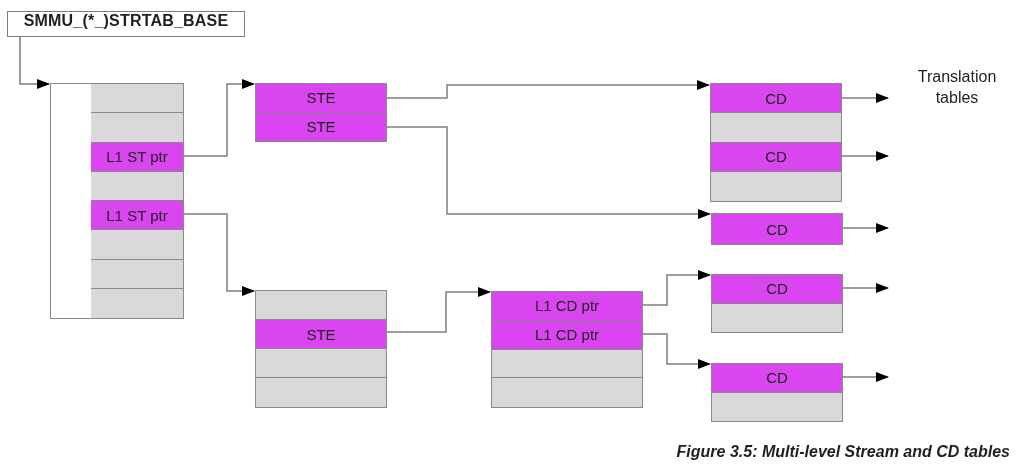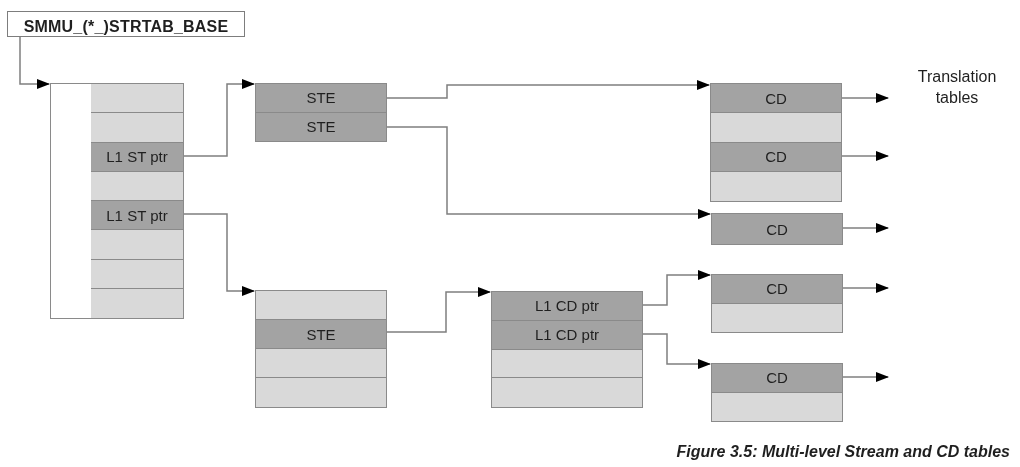--- a/index.html
+++ b/index.html
@@ -9,38 +9,38 @@
     background:#ffffff;
     font-family:"Liberation Sans", sans-serif;
     color:#1f1f1f;
     overflow:hidden;
   }
   #connector-svg { position:absolute; left:0; top:0; pointer-events:none; }
   .root-box {
     position:absolute;
     border:1px solid #7d7d7d;
     background:#ffffff;
-    display:flex; align-items:flex-end; justify-content:center;
+    display:flex; align-items:flex-start; justify-content:center;
     font-weight:bold; font-size:16px; letter-spacing:0.2px;
   }
   .dtable {
     position:absolute;
     border:1px solid #8a8a8a;
     background:#ffffff;
     box-sizing:border-box;
   }
   .drow {
     box-sizing:border-box;
     border-bottom:1px solid #8a8a8a;
     display:flex; align-items:center; justify-content:center;
     font-size:15px;
   }
   .drow:last-child { border-bottom:none; }
   .drow.gray { background:#d9d9d9; }
-  .drow.white { background:#a3a3a3; }
+  .drow.white { background:#d946ef; }
   .stage1-note {
     position:absolute;
     text-align:center;
     font-size:16px;
     line-height:21px;
   }
   .figure-caption {
     position:absolute;
     font-weight:bold;
     font-size:16px;

